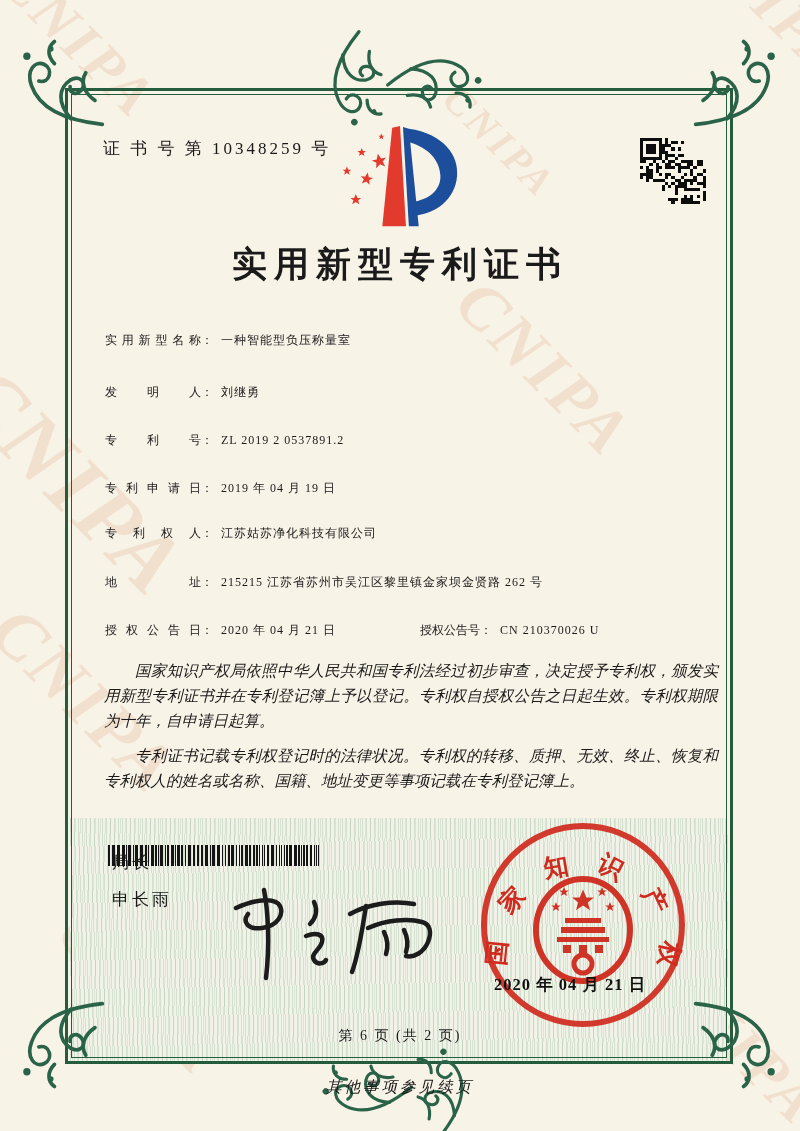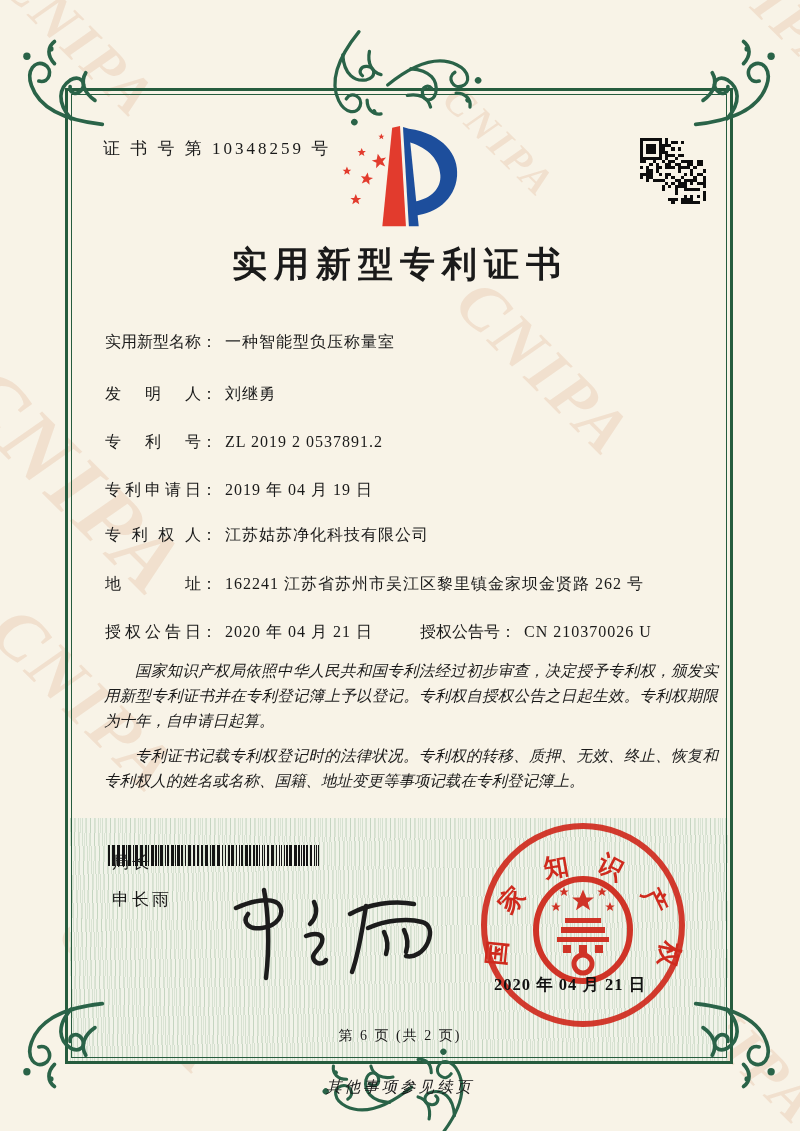--- a/index.html
+++ b/index.html
@@ -36,21 +36,21 @@
 
   .certno{
     position:absolute; left:103px; top:137px; font-size:17px; letter-spacing:3px; z-index:3;
   }
   .qr{ position:absolute; left:640px; top:138px; width:66px; height:66px; z-index:3; }
   .logo{ position:absolute; left:332px; top:120px; width:140px; height:118px; z-index:3; }
   .title{
     position:absolute; left:0; top:241px; width:100%; text-align:center;
     font-size:35px; font-weight:bold; letter-spacing:7px; z-index:3;
   }
-  .field-row{ position:absolute; left:105px; width:612px; font-size:16px; z-index:3; white-space:nowrap;}
+  .field-row{ position:absolute; left:105px; width:612px; font-size:12px; z-index:3; white-space:nowrap;}
   .flabel{
     display:inline-block; width:96px; text-align:justify; text-align-last:justify;
     vertical-align:bottom;
   }
   .fcolon{ display:inline-block; margin-right:8px; }
   .fvalue{ letter-spacing:1px; }
   .pair2{ position:absolute; left:315px; top:0; }
   .paragraphs{
     position:absolute; left:104px; top:648px; width:614px; z-index:3;
     font-size:15.5px; line-height:25px; text-align:justify; font-style:italic;
@@ -346,21 +346,21 @@
   <div class="field-row" style="top:432px;">
     <span class="flabel">专利号</span><span class="fcolon">：</span><span class="fvalue">ZL 2019 2 0537891.2</span>
   </div>
   <div class="field-row" style="top:480px;">
     <span class="flabel">专利申请日</span><span class="fcolon">：</span><span class="fvalue">2019 年 04 月 19 日</span>
   </div>
   <div class="field-row" style="top:525px;">
     <span class="flabel">专利权人</span><span class="fcolon">：</span><span class="fvalue">江苏姑苏净化科技有限公司</span>
   </div>
   <div class="field-row" style="top:574px;">
-    <span class="flabel">地址</span><span class="fcolon">：</span><span class="fvalue">162241 江苏省苏州市吴江区黎里镇金家坝金贤路 262 号</span>
+    <span class="flabel">地址</span><span class="fcolon">：</span><span class="fvalue">215215 江苏省苏州市吴江区黎里镇金家坝金贤路 262 号</span>
   </div>
   <div class="field-row" style="top:622px;">
     <span class="flabel">授权公告日</span><span class="fcolon">：</span><span class="fvalue">2020 年 04 月 21 日</span>
     <span class="pair2"><span>授权公告号</span><span class="fcolon">：</span><span class="fvalue">CN 210370026 U</span></span>
   </div>
 
   <div class="paragraphs">
     <p>国家知识产权局依照中华人民共和国专利法经过初步审查，决定授予专利权，颁发实用新型专利证书并在专利登记簿上予以登记。专利权自授权公告之日起生效。专利权期限为十年，自申请日起算。</p>
     <p>专利证书记载专利权登记时的法律状况。专利权的转移、质押、无效、终止、恢复和专利权人的姓名或名称、国籍、地址变更等事项记载在专利登记簿上。</p>
   </div>

